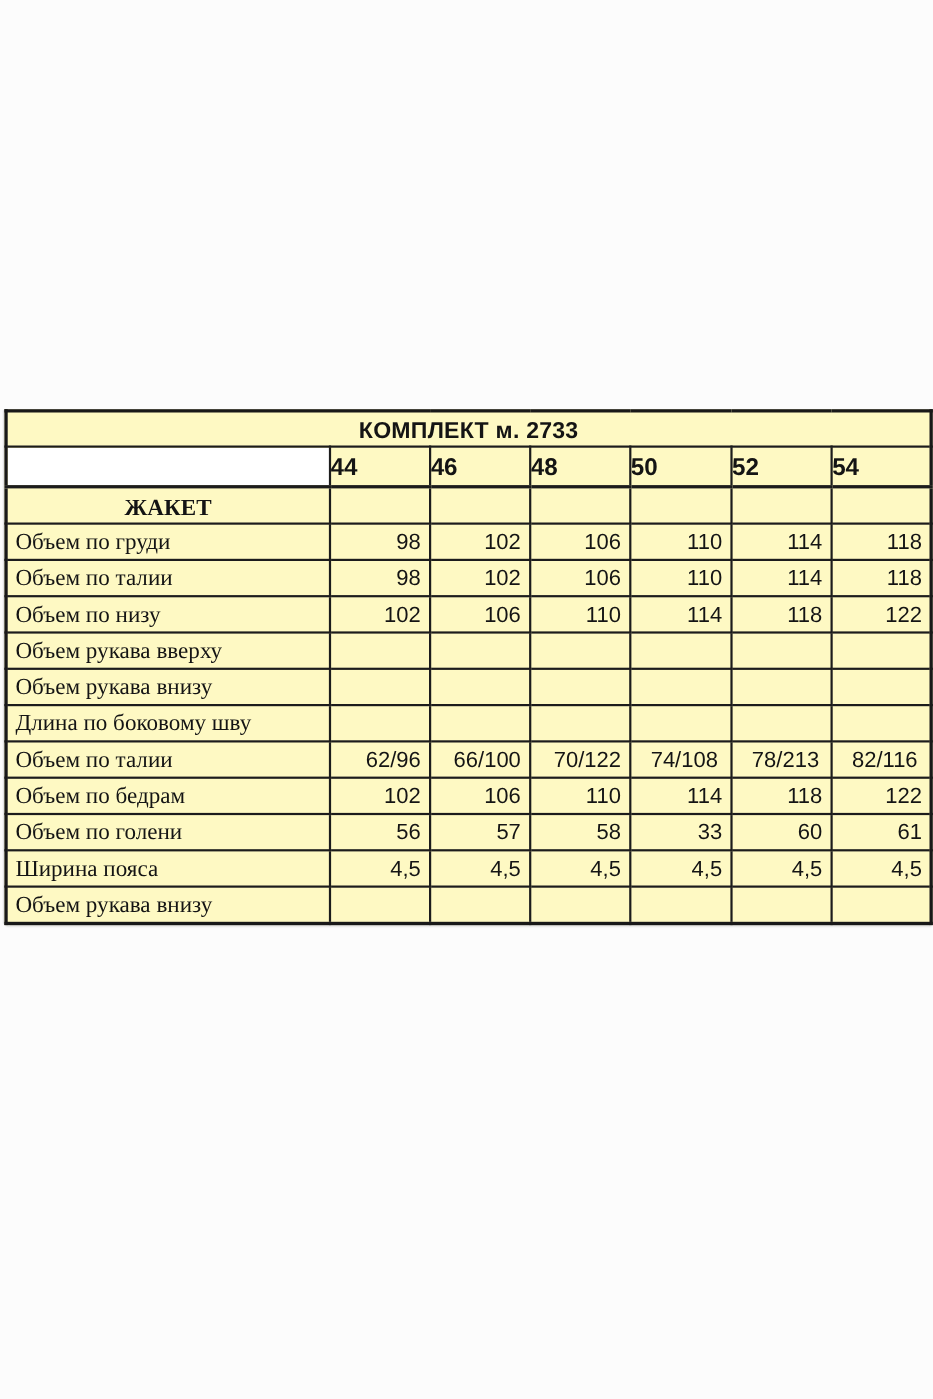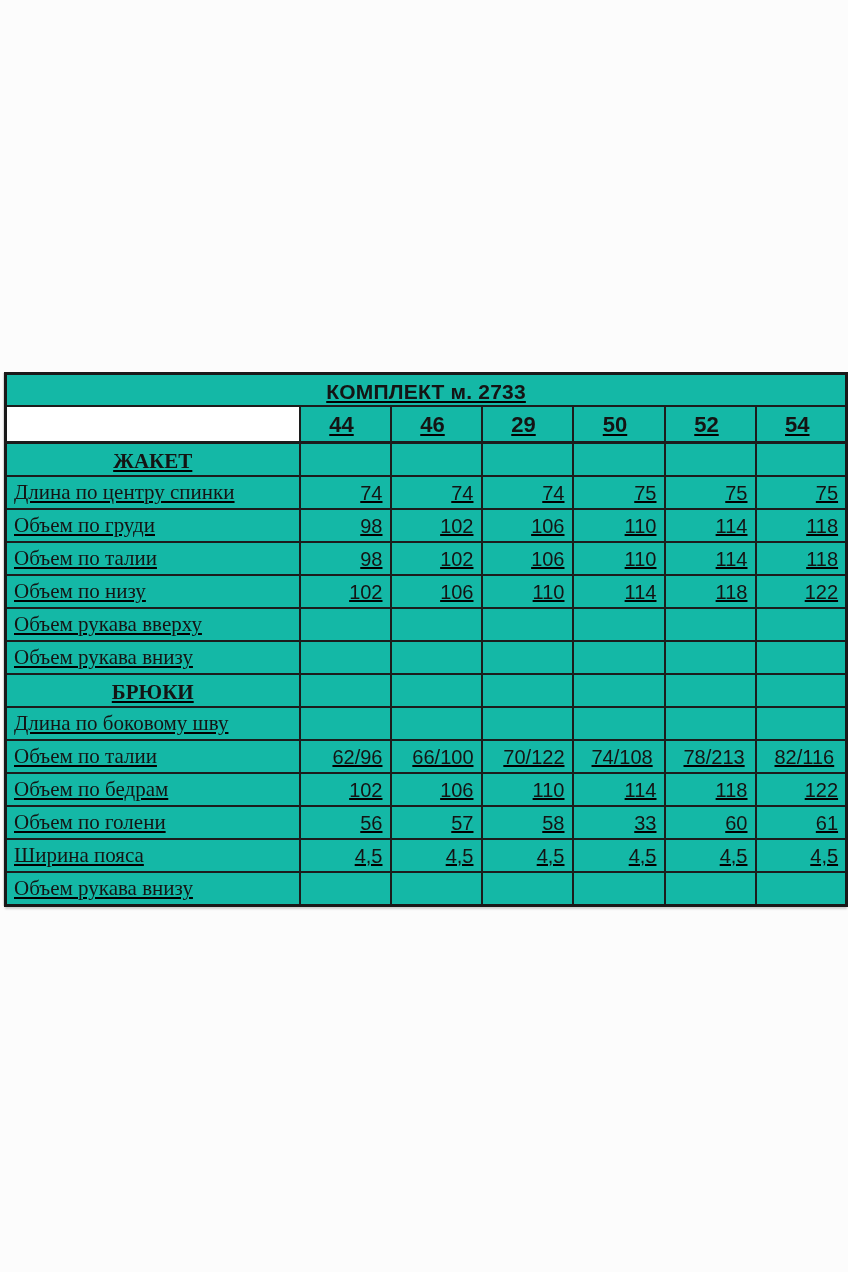--- a/index.html
+++ b/index.html
@@ -13,24 +13,23 @@
   }
   .table-wrap {
     position: absolute;
     top: 372px;
     left: 4px;
   }
   table.size-table {
     border-collapse: collapse;
     table-layout: fixed;
     width: 841px;
-    background: #14b8a6;
+    background: #fef9c3;
     border: 3px solid #191919;
     box-shadow: 0 3px 2px -1px rgba(0,0,0,0.18), -2px 0 1px -1px rgba(0,0,0,0.12);
-    text-decoration: underline;
   }
   .size-table td {
     border: 2px solid #1c1c1c;
     vertical-align: bottom;
     overflow: hidden;
     white-space: nowrap;
     height: 28px;
     color: #141414;
   }
   .cell-title {
@@ -39,21 +38,21 @@
     vertical-align: middle;
     font-weight: bold;
     font-size: 21px;
     color: #101010;
     letter-spacing: 0.2px;
   }
   .row-sizes td { height: 31px; border-bottom-width: 3px; }
   .cell-size {
     font-weight: bold;
     font-size: 22px;
-    text-align: center;
+    text-align: left;
     padding: 0 7px 3px 0;
     color: #101010;
   }
   .cell-corner { background: #ffffff; }
   .cell-label {
     font-family: "Liberation Serif", serif;
     font-size: 21px;
     padding: 0 4px 3px 7px;
   }
   .cell-section {
@@ -88,45 +87,36 @@
     </colgroup>
     <tbody id="table-body">
       <tr class="row-title">
         <td class="cell-title" colspan="7">КОМПЛЕКТ м. 2733</td>
       </tr>
       <tr class="row-sizes" id="size-row">
         <td class="cell-corner"></td>
 
       <td class="cell-size">44</td>
           <td class="cell-size">46</td>
-          <td class="cell-size">29</td>
+          <td class="cell-size">48</td>
           <td class="cell-size">50</td>
           <td class="cell-size">52</td>
           <td class="cell-size">54</td>
         </tr>
 
     <tr class="row-section">
           <td class="cell-section">ЖАКЕТ</td>
           <td class="cell-value"></td>
           <td class="cell-value"></td>
           <td class="cell-value"></td>
           <td class="cell-value"></td>
           <td class="cell-value"></td>
           <td class="cell-value"></td>
         </tr>
         <tr>
-          <td class="cell-label">Длина по центру спинки</td>
-          <td class="cell-value al-right">74</td>
-          <td class="cell-value al-right">74</td>
-          <td class="cell-value al-right">74</td>
-          <td class="cell-value al-right">75</td>
-          <td class="cell-value al-right">75</td>
-          <td class="cell-value al-right">75</td>
-        </tr>
-        <tr>
           <td class="cell-label">Объем по груди</td>
           <td class="cell-value al-right">98</td>
           <td class="cell-value al-right">102</td>
           <td class="cell-value al-right">106</td>
           <td class="cell-value al-right">110</td>
           <td class="cell-value al-right">114</td>
           <td class="cell-value al-right">118</td>
         </tr>
         <tr>
           <td class="cell-label">Объем по талии</td>
@@ -156,29 +146,20 @@
           <td class="cell-value al-right"></td>
         </tr>
         <tr>
           <td class="cell-label">Объем рукава внизу</td>
           <td class="cell-value al-right"></td>
           <td class="cell-value al-right"></td>
           <td class="cell-value al-right"></td>
           <td class="cell-value al-right"></td>
           <td class="cell-value al-right"></td>
           <td class="cell-value al-right"></td>
-        </tr>
-        <tr class="row-section">
-          <td class="cell-section">БРЮКИ</td>
-          <td class="cell-value"></td>
-          <td class="cell-value"></td>
-          <td class="cell-value"></td>
-          <td class="cell-value"></td>
-          <td class="cell-value"></td>
-          <td class="cell-value"></td>
         </tr>
         <tr>
           <td class="cell-label">Длина по боковому шву</td>
           <td class="cell-value al-right"></td>
           <td class="cell-value al-right"></td>
           <td class="cell-value al-right"></td>
           <td class="cell-value al-right"></td>
           <td class="cell-value al-right"></td>
           <td class="cell-value al-right"></td>
         </tr>

